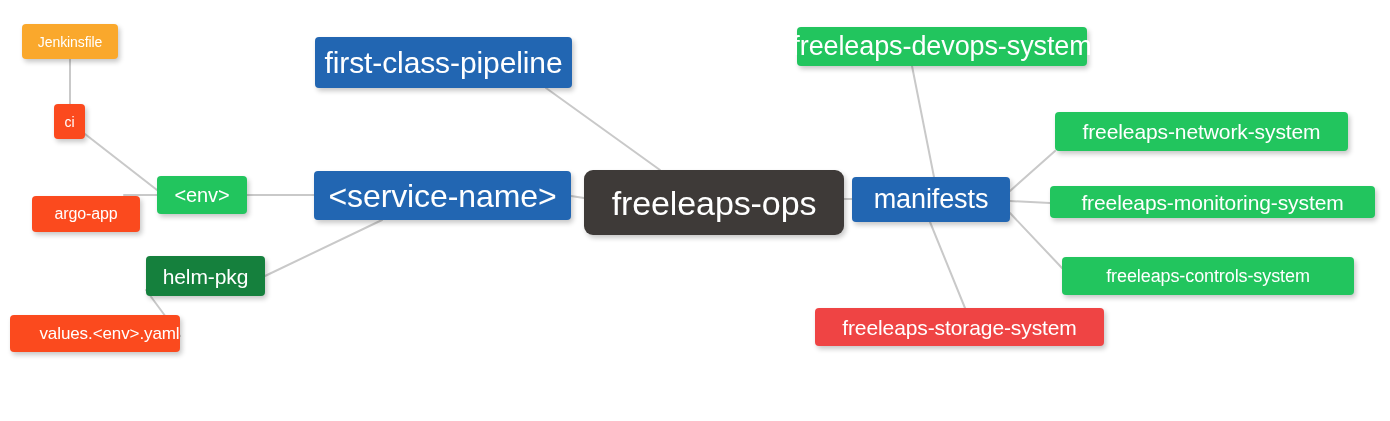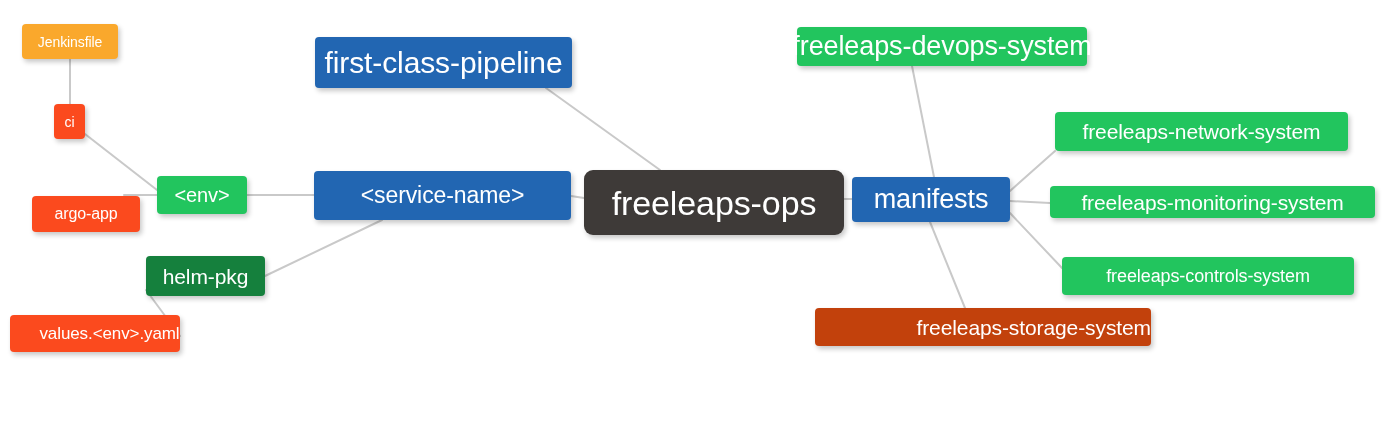--- a/index.html
+++ b/index.html
@@ -78,38 +78,38 @@
       </div>
       <div class="node" style="left: 146px; top: 256px; width: 119px; height: 40px; background: #15803d; font-size: 21px;">
         <span>helm-pkg</span>
       </div>
       <div class="node" style="left: 10px; top: 315px; width: 170px; height: 37px; background: rgb(251, 74, 30); font-size: 17px; padding-left: 29px;">
         <span>values.&lt;env&gt;.yaml</span>
       </div>
       <div class="node" style="left: 315px; top: 37px; width: 257px; height: 51px; background: rgb(34, 102, 178); font-size: 30px;">
         <span>first-class-pipeline</span>
       </div>
-      <div class="node" style="left: 314px; top: 171px; width: 257px; height: 49px; background: rgb(34, 102, 178); font-size: 23px; text-align: center;">
+      <div class="node" style="left: 314px; top: 171px; width: 257px; height: 49px; background: rgb(34, 102, 178); font-size: 32px; text-align: center;">
         <span>&lt;service-name&gt;</span>
       </div>
       <div class="node node-root" style="left: 584px; top: 170px; width: 260px; height: 65px; background: rgb(62, 58, 56); font-size: 34px;">
         <span>freeleaps-ops</span>
       </div>
       <div class="node" style="left: 852px; top: 177px; width: 158px; height: 45px; background: rgb(34, 102, 178); font-size: 27px;">
         <span>manifests</span>
       </div>
       <div class="node" style="left: 797px; top: 27px; width: 290px; height: 39px; background: rgb(34, 197, 94); font-size: 27px;">
         <span>freeleaps-devops-system</span>
       </div>
       <div class="node" style="left: 1055px; top: 112px; width: 293px; height: 39px; background: rgb(34, 197, 94); font-size: 21px; text-align: right;">
         <span>freeleaps-network-system</span>
       </div>
       <div class="node" style="left: 1050px; top: 186px; width: 325px; height: 32px; background: rgb(34, 197, 94); font-size: 21px;">
         <span>freeleaps-monitoring-system</span>
       </div>
       <div class="node" style="left: 1062px; top: 257px; width: 292px; height: 38px; background: rgb(34, 197, 94); font-size: 18px;">
         <span>freeleaps-controls-system</span>
       </div>
-      <div class="node" style="left: 815px; top: 308px; width: 336px; height: 38px; background: #c2410c; font-size: 21px; justify-content: flex-end;">
+      <div class="node" style="left: 815px; top: 308px; width: 289px; height: 38px; background: #ef4444; font-size: 21px;">
         <span>freeleaps-storage-system</span>
       </div>
     </div>
 </div>
 
 </body></html>

